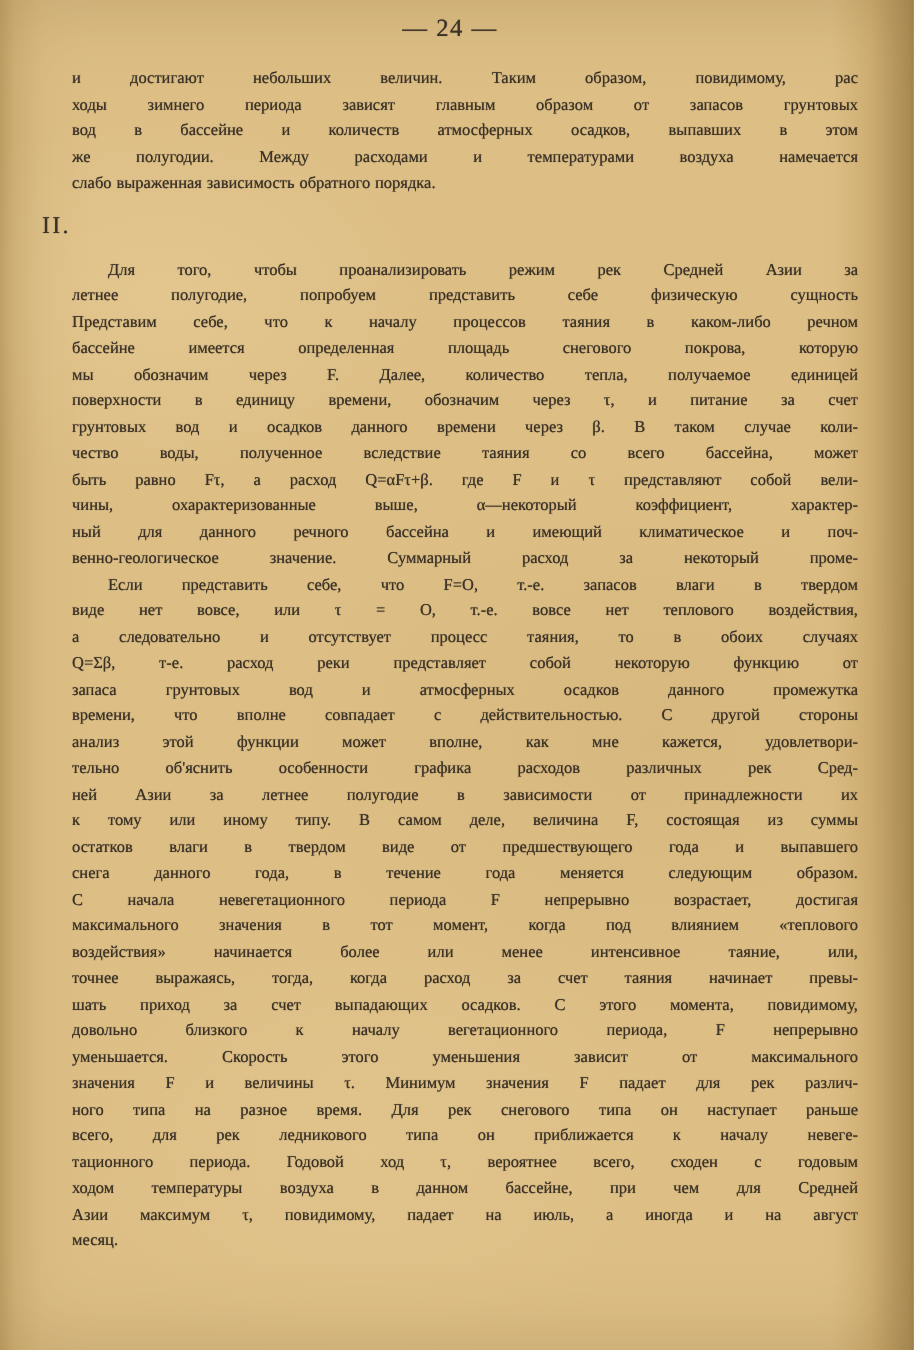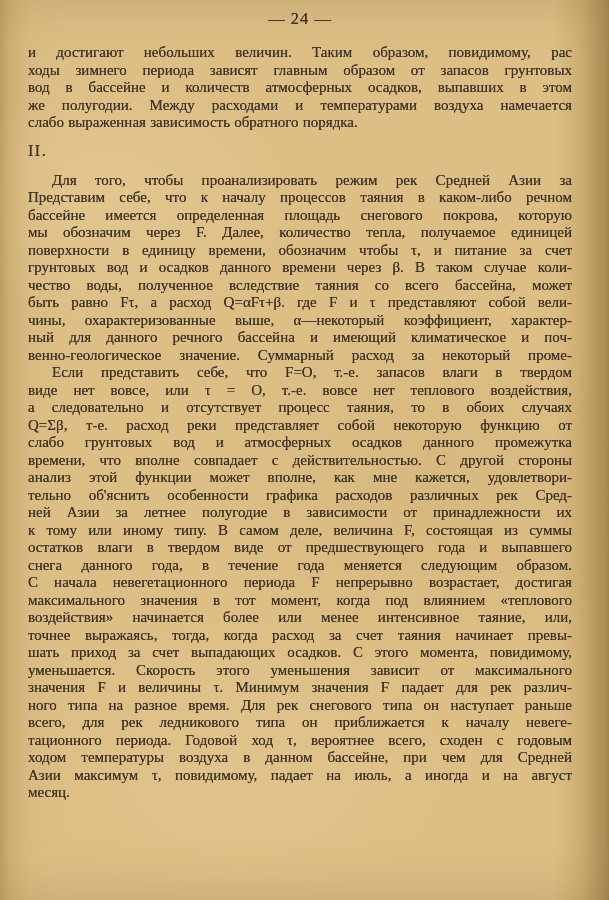--- a/index.html
+++ b/index.html
@@ -33,26 +33,27 @@
     letter-spacing: 1px;
     margin-bottom: 14px;
     text-shadow: 0 0 0.6px rgba(60,50,38,0.85);
   }
   .text-column {
     width: 544px;
   }
   .line {
     height: 17.5px;
     line-height: 17.5px;
-    font-size: 15px;
+    font-size: 11px;
     overflow: hidden;
     text-align: justify;
     text-align-last: justify;
     text-shadow: 0 0 0.6px rgba(60,50,38,0.85);
     word-spacing: 0.5px;
+    margin-left: 20px;
   }
   .line.last {
     text-align: right;
     text-align-last: left;
   }
   .line.indent {
     text-indent: 24px;
   }
   .heading {
     height: 20px;
@@ -73,49 +74,51 @@
       <div class="paragraph">
         <div class="line">и достигают небольших величин. Таким образом, повидимому, рас</div>
         <div class="line">ходы зимнего периода зависят главным образом от запасов грунтовых</div>
         <div class="line">вод в бассейне и количеств атмосферных осадков, выпавших в этом</div>
         <div class="line">же полугодии. Между расходами и температурами воздуха намечается</div>
         <div class="line last">слабо выраженная зависимость обратного порядка.</div>
       </div>
       <div class="heading">II.</div>
       <div class="paragraph">
         <div class="line indent">Для того, чтобы проанализировать режим рек Средней Азии за</div>
+        <div class="line">летнее полугодие, попробуем представить себе физическую сущность</div>
         <div class="line">Представим себе, что к началу процессов таяния в каком-либо речном</div>
         <div class="line">бассейне имеется определенная площадь снегового покрова, которую</div>
         <div class="line">мы обозначим через F. Далее, количество тепла, получаемое единицей</div>
-        <div class="line">поверхности в единицу времени, обозначим чтобы τ, и питание за счет</div>
+        <div class="line">поверхности в единицу времени, обозначим через τ, и питание за счет</div>
         <div class="line">грунтовых вод и осадков данного времени через β. В таком случае коли-</div>
         <div class="line">чество воды, полученное вследствие таяния со всего бассейна, может</div>
         <div class="line">быть равно Fτ, а расход Q=αFτ+β. где F и τ представляют собой вели-</div>
         <div class="line">чины, охарактеризованные выше, α—некоторый коэффициент, характер-</div>
         <div class="line">ный для данного речного бассейна и имеющий климатическое и поч-</div>
         <div class="line">венно-геологическое значение. Суммарный расход за некоторый проме-</div>
       </div>
       <div class="paragraph">
         <div class="line indent">Если представить себе, что F=O, т.-е. запасов влаги в твердом</div>
         <div class="line">виде нет вовсе, или τ = O, т.-е. вовсе нет теплового воздействия,</div>
         <div class="line">а следовательно и отсутствует процесс таяния, то в обоих случаях</div>
         <div class="line">Q=Σβ, т-е. расход реки представляет собой некоторую функцию от</div>
-        <div class="line">слабо грунтовых вод и атмосферных осадков данного промежутка</div>
+        <div class="line">запаса грунтовых вод и атмосферных осадков данного промежутка</div>
         <div class="line">времени, что вполне совпадает с действительностью. С другой стороны</div>
         <div class="line">анализ этой функции может вполне, как мне кажется, удовлетвори-</div>
         <div class="line">тельно об'яснить особенности графика расходов различных рек Сред-</div>
         <div class="line">ней Азии за летнее полугодие в зависимости от принадлежности их</div>
         <div class="line">к тому или иному типу. В самом деле, величина F, состоящая из суммы</div>
         <div class="line">остатков влаги в твердом виде от предшествующего года и выпавшего</div>
         <div class="line">снега данного года, в течение года меняется следующим образом.</div>
         <div class="line">С начала невегетационного периода F непрерывно возрастает, достигая</div>
         <div class="line">максимального значения в тот момент, когда под влиянием «теплового</div>
         <div class="line">воздействия» начинается более или менее интенсивное таяние, или,</div>
         <div class="line">точнее выражаясь, тогда, когда расход за счет таяния начинает превы-</div>
         <div class="line">шать приход за счет выпадающих осадков. С этого момента, повидимому,</div>
+        <div class="line">довольно близкого к началу вегетационного периода, F непрерывно</div>
         <div class="line">уменьшается. Скорость этого уменьшения зависит от максимального</div>
         <div class="line">значения F и величины τ. Минимум значения F падает для рек различ-</div>
         <div class="line">ного типа на разное время. Для рек снегового типа он наступает раньше</div>
         <div class="line">всего, для рек ледникового типа он приближается к началу невеге-</div>
         <div class="line">тационного периода. Годовой ход τ, вероятнее всего, сходен с годовым</div>
         <div class="line">ходом температуры воздуха в данном бассейне, при чем для Средней</div>
         <div class="line">Азии максимум τ, повидимому, падает на июль, а иногда и на август</div>
         <div class="line last">месяц.</div>
       </div>
     </div>

